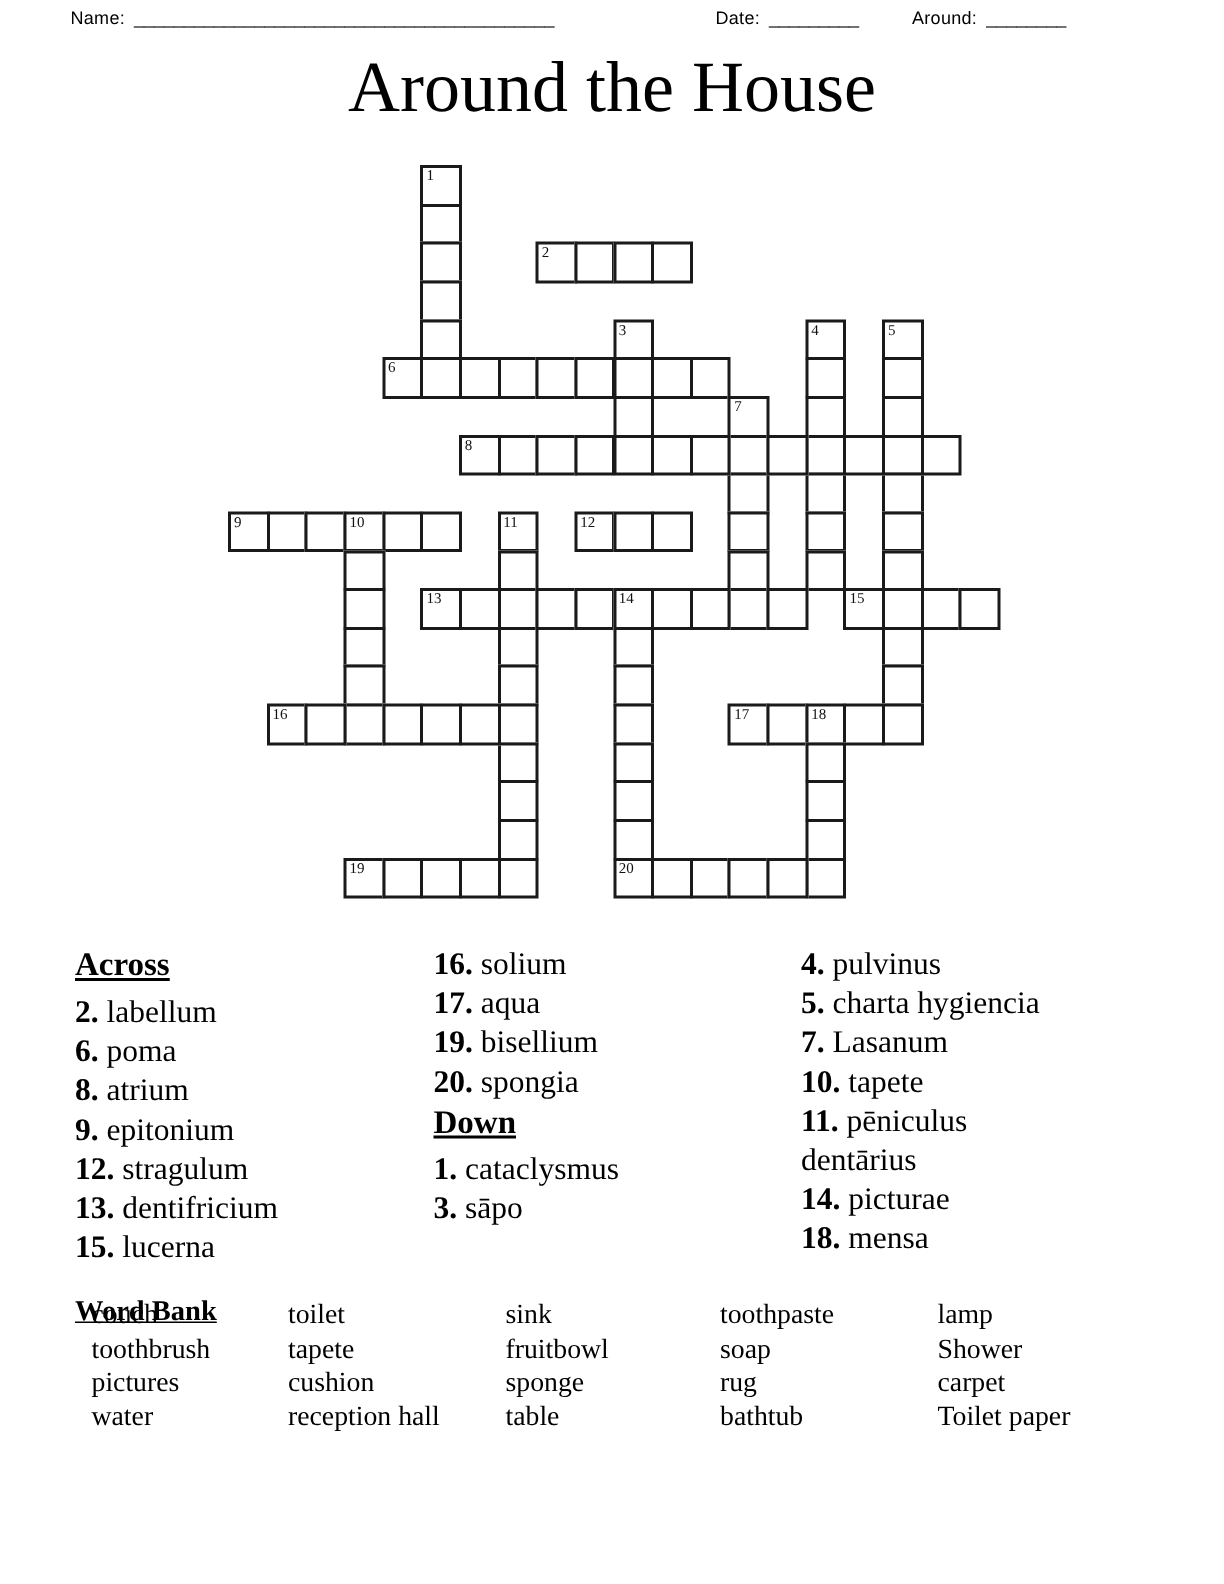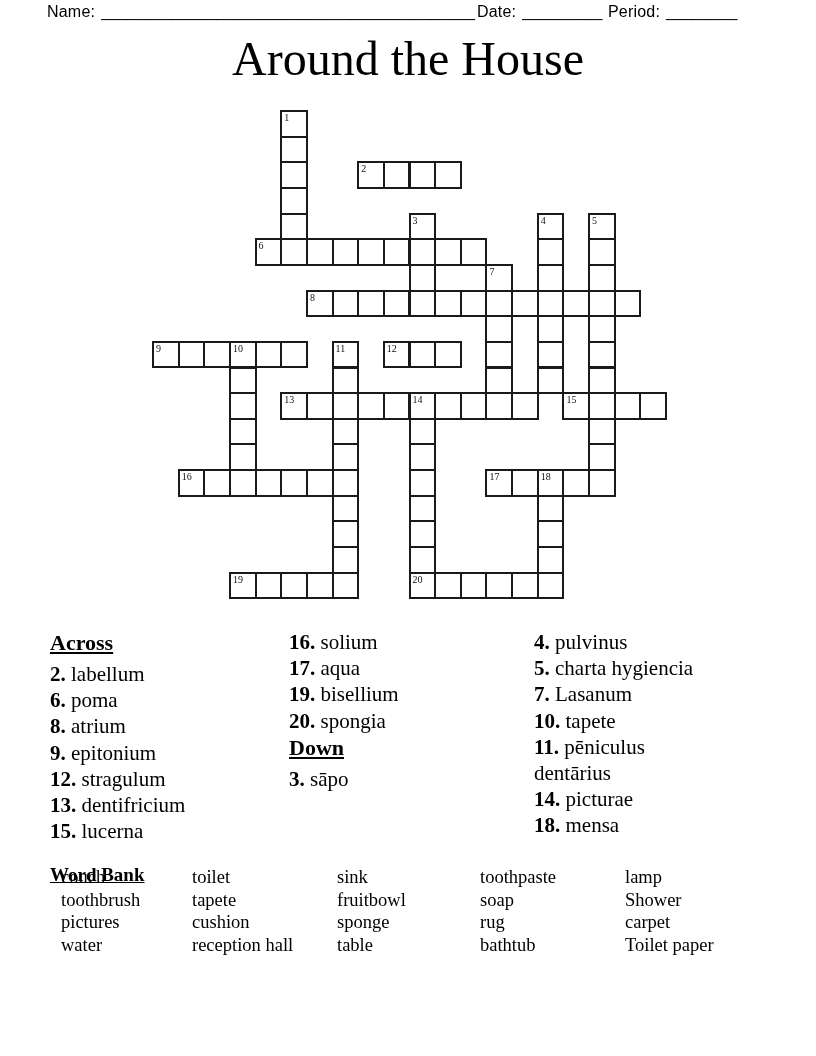--- a/index.html
+++ b/index.html
@@ -3,21 +3,21 @@
 <meta charset="utf-8">
 <style>
   html,body { margin:0; padding:0; background:#e8e8e8; }
   .page {
     position:relative; width:816px; height:1056px; margin:0 auto;
     background:#ffffff; overflow:hidden;
     font-family:"Liberation Serif", serif; color:#000;
   }
   
   .hdr-group { position:absolute; top:2px; font-family:"Liberation Sans", sans-serif;
-               font-size:16px; line-height:20px; white-space:nowrap; }
+               font-size:12px; line-height:20px; white-space:nowrap; }
   .hdr-label { letter-spacing:0.2px; }
   .hdr-line  { letter-spacing:0px; margin-left:6px; }
   
   .title { position:absolute; top:30px; left:0; width:816px; text-align:center;
            font-size:48px; line-height:58px; font-family:"Liberation Serif", serif; }
   
   .grid { position:absolute; }
   .cell { position:absolute; box-sizing:border-box; background:#fff;
           border:2px solid #1a1a1a; }
   .cellnum { position:absolute; left:2px; top:0px; font-size:10px; line-height:11px;
@@ -39,21 +39,21 @@
 
 <div class="page">
 
   <div class="hdr-group" style="left:47px;">
     <span class="hdr-label">Name:</span><span class="hdr-line">__________________________________________</span>
   </div>
   <div class="hdr-group" style="left:477px;">
     <span class="hdr-label">Date:</span><span class="hdr-line">_________</span>
   </div>
   <div class="hdr-group" style="left:608px;">
-    <span class="hdr-label">Period:</span><span class="hdr-line">________</span>
+    <span class="hdr-label">Around:</span><span class="hdr-line">________</span>
   </div>
 
   <div class="title">Around the House</div>
 
   <div class="grid" id="grid" style="left: 152px; top: 110px;">
       <div class="cell" style="left: 128.25px; top: 0px; width: 27.65px; height: 27.65px;">
         <span class="cellnum">1</span>
       </div>
       <div class="cell" style="left: 128.25px; top: 25.65px; width: 27.65px; height: 27.65px;"></div>
       <div class="cell" style="left: 128.25px; top: 51.3px; width: 27.65px; height: 27.65px;"></div>
@@ -221,20 +221,21 @@
         <div class="clue-line"><b>12.</b><span> stragulum</span></div>
         <div class="clue-line"><b>13.</b><span> dentifricium</span></div>
         <div class="clue-line"><b>15.</b><span> lucerna</span></div>
       </div>
       <div class="clue-col" style="left: 289px; width: 228px;">
         <div class="clue-line"><b>16.</b><span> solium</span></div>
         <div class="clue-line"><b>17.</b><span> aqua</span></div>
         <div class="clue-line"><b>19.</b><span> bisellium</span></div>
         <div class="clue-line"><b>20.</b><span> spongia</span></div>
         <div class="clue-heading" style="width: fit-content;">Down</div>
+        <div class="clue-line"><b>1.</b><span> cataclysmus</span></div>
         <div class="clue-line"><b>3.</b><span> sāpo</span></div>
       </div>
       <div class="clue-col" style="left: 534px; width: 172px;">
         <div class="clue-line"><b>4.</b><span> pulvinus</span></div>
         <div class="clue-line"><b>5.</b><span> charta hygiencia</span></div>
         <div class="clue-line"><b>7.</b><span> Lasanum</span></div>
         <div class="clue-line"><b>10.</b><span> tapete</span></div>
         <div class="clue-line"><b>11.</b><span> pēniculus dentārius</span></div>
         <div class="clue-line"><b>14.</b><span> picturae</span></div>
         <div class="clue-line"><b>18.</b><span> mensa</span></div>

